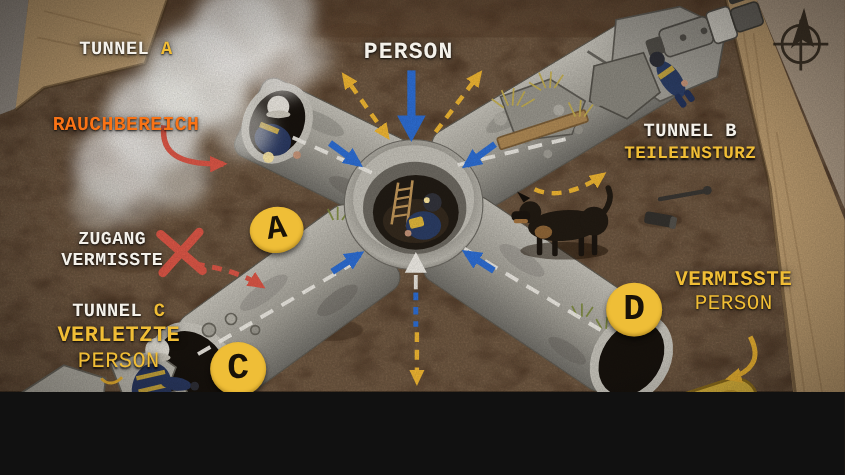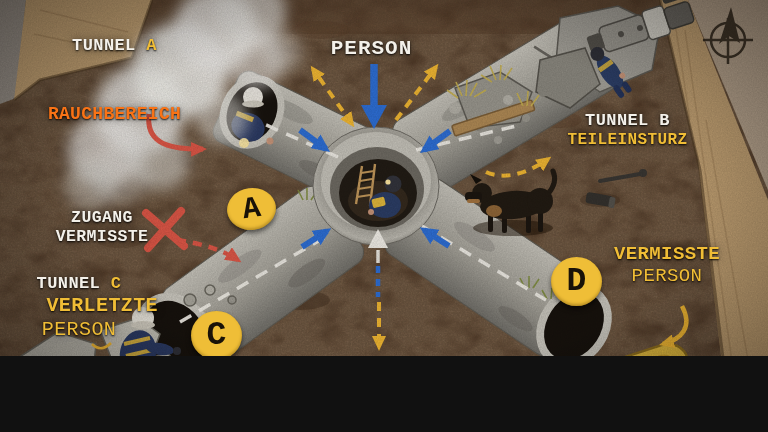--- a/index.html
+++ b/index.html
@@ -26,22 +26,22 @@
   }
   #badge-a{left:227px;top:188px;width:49px;height:42px;font-size:30px;transform:rotate(-8deg);}
   #badge-c{left:191px;top:311px;width:51px;height:49px;font-size:33px;}
   #badge-d{left:551px;top:257px;width:51px;height:49px;font-size:33px;}
   #lbl-tunnel-a{left:32px;top:36px;width:165px;font-size:17px;}
   #lbl-tunnel-a .status{font-size:18px;font-weight:800;letter-spacing:.3px;}
   #lbl-schacht{left:294px;top:37px;width:155px;font-size:21px;letter-spacing:1px;}
   #lbl-tunnel-b{left:550px;top:111px;width:155px;font-size:17px;}
   #lbl-tunnel-b .status{font-size:16px;font-weight:800;}
   #lbl-zugang{left:38px;top:208px;width:128px;font-size:16.5px;font-weight:600;}
-  #lbl-tunnel-c{left:0;top:274px;width:158px;font-size:17px;}
-  #lbl-tunnel-c .status1{font-size:20px;font-weight:800;text-align:right;}
+  #lbl-tunnel-c{left:29px;top:274px;width:158px;font-size:17px;}
+  #lbl-tunnel-c .status1{font-size:20px;font-weight:800;}
   #lbl-tunnel-c .status2{font-size:20px;}
   #lbl-tunnel-d{left:596px;top:243px;width:142px;font-size:18px;}
   #lbl-tunnel-d .status1{font-size:19px;font-weight:800;}
   #lbl-tunnel-d .status2{font-size:19px;}
   #lbl-scale{left:638px;top:415px;width:60px;font-size:22px;font-weight:800;}
 </style>
 </head>
 <body>
 
 <div id="stage">

